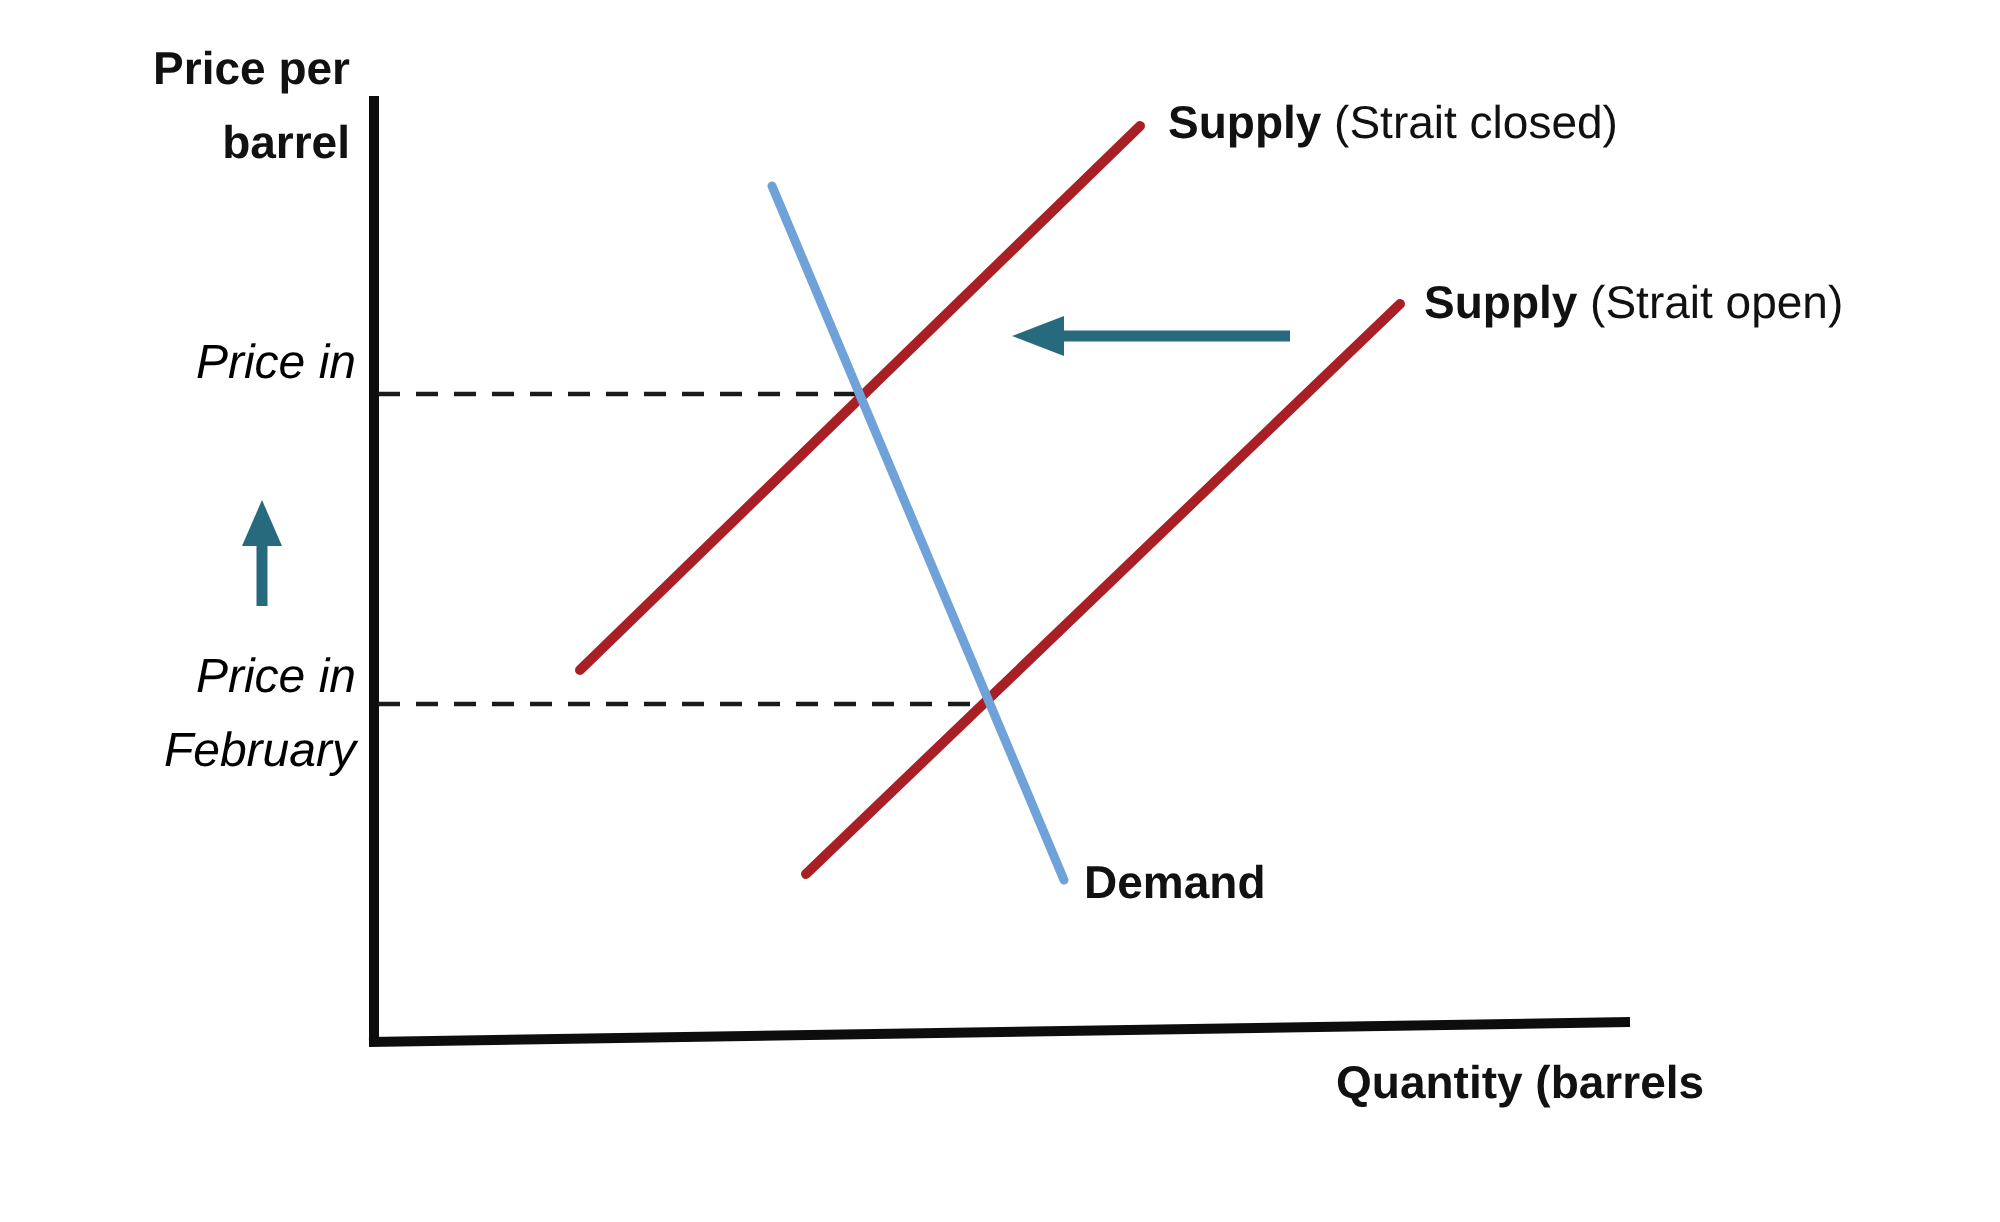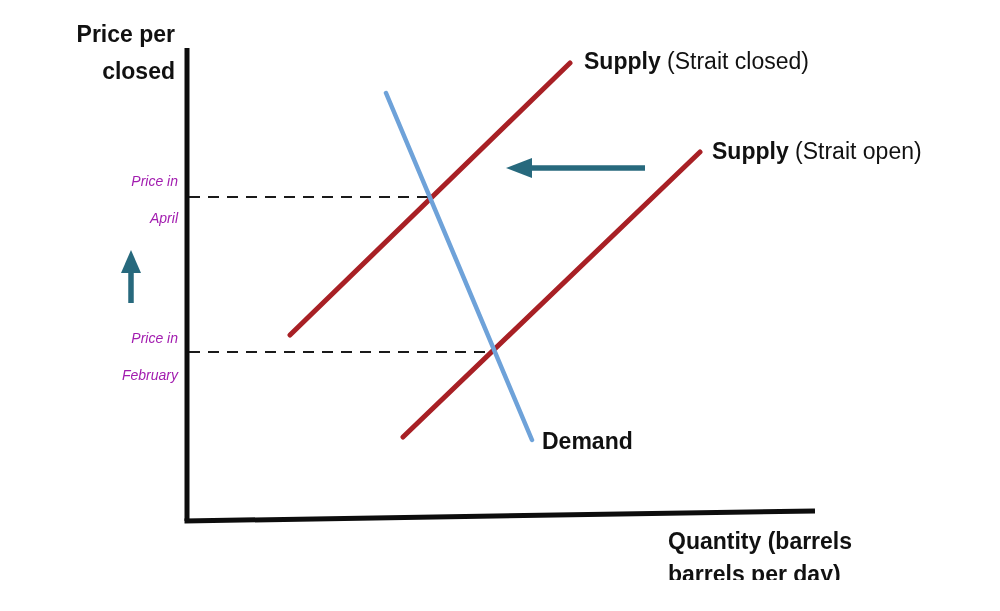--- a/index.html
+++ b/index.html
@@ -10,21 +10,21 @@
     font-family:"Liberation Sans", sans-serif;
     color:#111;
     overflow:hidden;
   }
   #plot-svg{position:absolute;left:0;top:0;width:1000px;height:611px;}
   .lbl{position:absolute;white-space:nowrap;}
   .axis-title{font-weight:bold;font-size:23px;line-height:37px;}
   .y-title{left:20px;top:16px;width:155px;text-align:right;}
   .x-title{left:668px;top:525px;line-height:33px;white-space:normal;width:260px;}
   .price-note{left:20px;top:163px;width:158px;text-align:right;
-    font-style:italic;font-size:14px;line-height:37px;color:#a21caf;}
+    font-style:italic;font-size:24px;line-height:37px;color:#000000;}
   .price-note.feb{top:320px;}
   .curve-label{font-size:23px;}
   .curve-label b{font-weight:bold;}
   .supply-closed-label{left:584px;top:48px;}
   .supply-open-label{left:712px;top:138px;}
   .demand-label{left:542px;top:428px;font-weight:bold;text-align:center;}
 </style>
 </head>
 <body>
 
@@ -48,38 +48,36 @@
     </g>
 
     <g>
       <line x1="131" y1="303" x2="131" y2="268" stroke-width="5.5" stroke="#27697D"></line>
       <polygon points="131,250 121,273 141,273" fill="#27697D"></polygon>
     </g>
   </svg>
 
   <div class="lbl axis-title y-title">
     <div>Price per</div>
-    <div>closed</div>
+    <div>barrel</div>
   </div>
 
   <div class="lbl price-note">
     <div>Price in</div>
-    <div>April</div>
   </div>
   <div class="lbl price-note feb">
     <div>Price in</div>
     <div>February</div>
   </div>
 
   <div class="lbl curve-label supply-closed-label">
     <b>Supply</b><span> (Strait closed)</span>
   </div>
   <div class="lbl curve-label supply-open-label">
     <b>Supply</b><span> (Strait open)</span>
   </div>
   <div class="lbl curve-label demand-label">Demand</div>
 
   <div class="lbl axis-title x-title">
     <div>Quantity (barrels</div>
-    <div>barrels per day)</div>
   </div>
 
 </div>
 
 </body></html>

